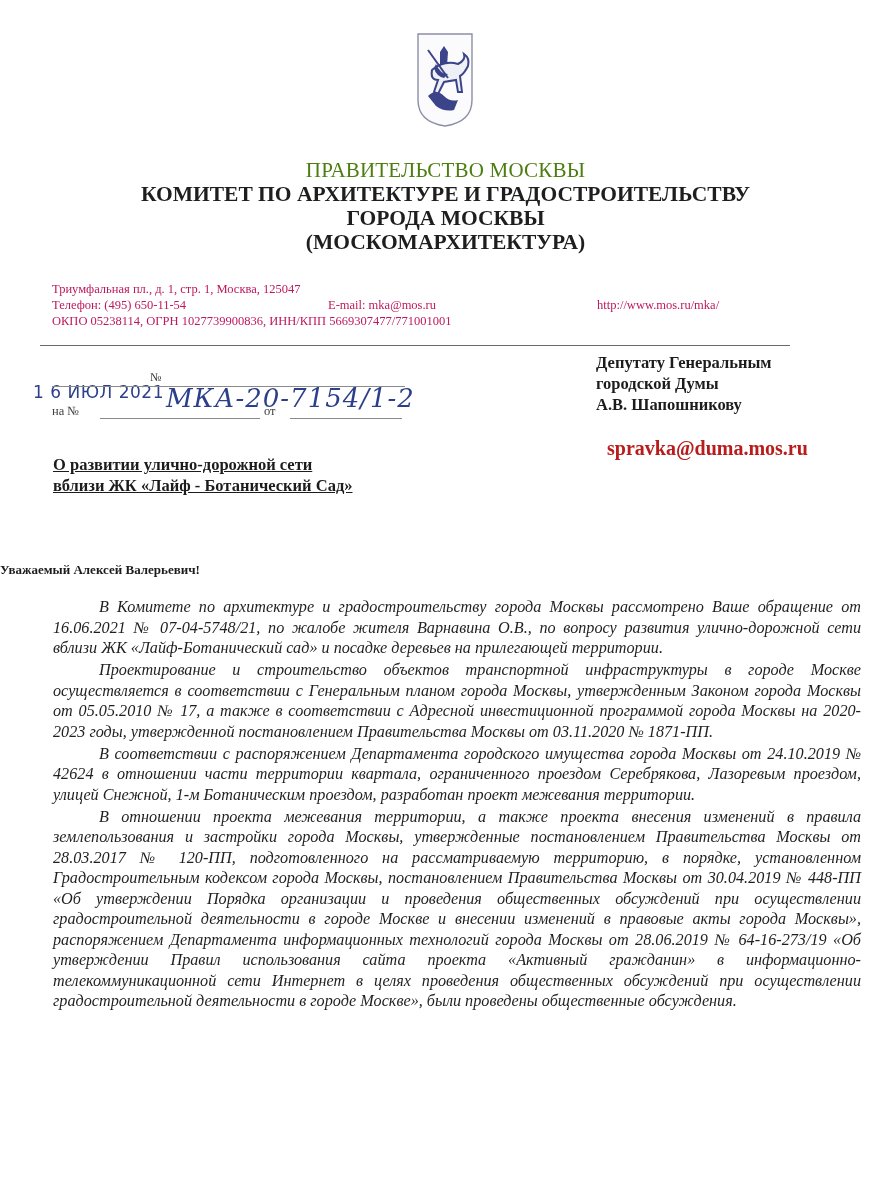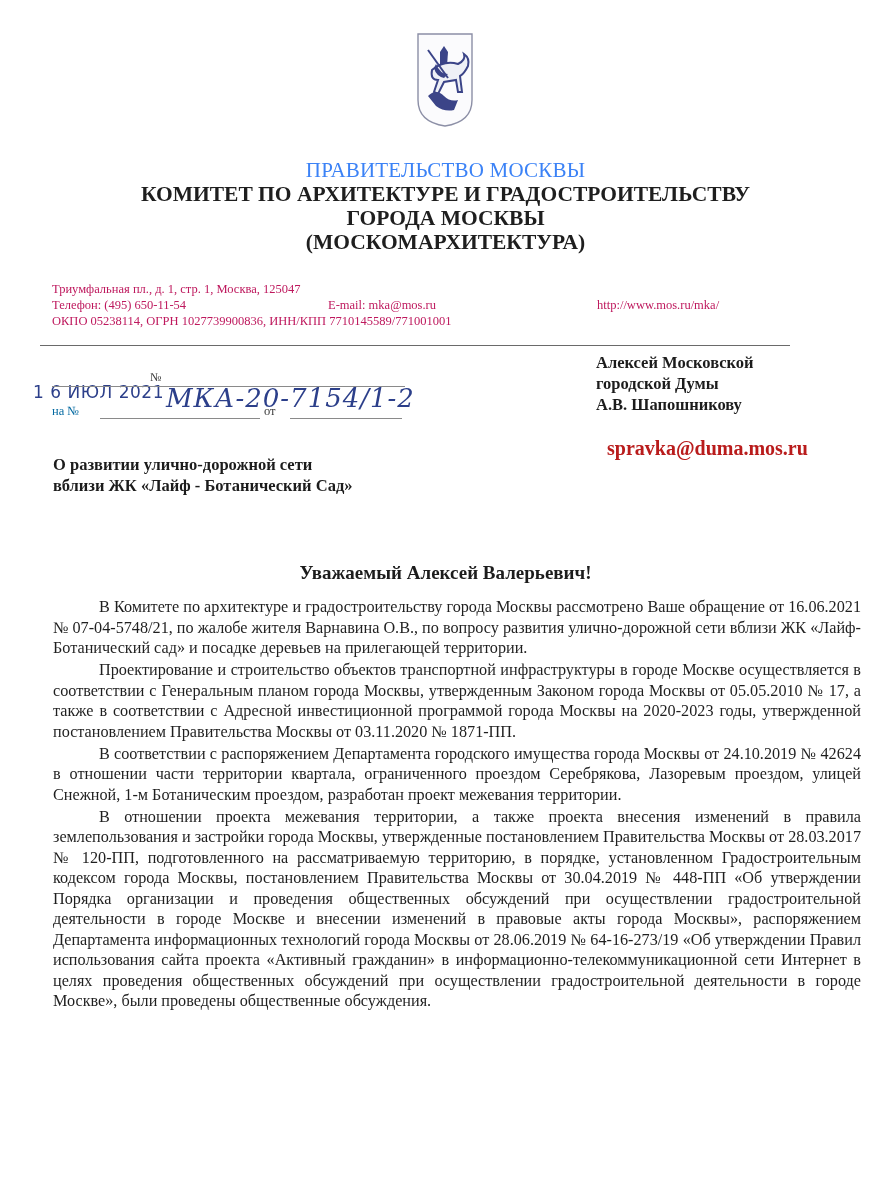--- a/index.html
+++ b/index.html
@@ -2,43 +2,43 @@
 <html><head>
   <meta charset="utf-8">
   <style>
     html, body { margin: 0; padding: 0; background: #ffffff; }
     body {
       width: 891px; height: 1200px; position: relative; overflow: hidden;
       font-family: "Liberation Serif", "DejaVu Serif", serif; color: #1b1b1b;
     }
     .emblem { position: absolute; left: 414px; top: 30px; width: 62px; height: 98px; }
     .header { position: absolute; left: 0; top: 158px; width: 891px; text-align: center; }
-    .gov { font-size: 21px; line-height: 24px; color: #3b82f6; letter-spacing: 0.2px; }
+    .gov { font-size: 21px; line-height: 24px; color: #4d7c0f; letter-spacing: 0.2px; }
     .committee { font-size: 21.5px; font-weight: bold; line-height: 24px; color: #1e1e1e; }
     .contacts { position: absolute; left: 52px; top: 281px; font-size: 12.5px; color: #be185d; line-height: 16px; }
     .contacts div { white-space: nowrap; position: relative; height: 16px; }
     .email-col { position: absolute; left: 276px; font-family: Liberation Serif, serif; }
     .url-col { position: absolute; left: 545px; }
     .rule-top { position: absolute; left: 40px; top: 345px; width: 750px; height: 1px; background: #6a6a6a; }
     .stamp-date { position: absolute; left: 33px; top: 357px; font-family: "DejaVu Sans", sans-serif;
       font-size: 17px; color: #2c3f8a; letter-spacing: 0.5px; margin-top: 25px; }
     .reg-line { position: absolute; left: 52px; top: 386px; width: 353px; height: 1px; background: #8a8a8a; }
     .no-label { position: absolute; left: 150px; top: 370px; font-size: 12px; color: #3a3a3a; }
     .reg-number { position: absolute; left: 166px; top: 355px; font-family: "DejaVu Serif", serif;
       font-style: italic; font-size: 26px; color: #2c3f8a; letter-spacing: 1px; margin-top: 28px; }
-    .in-reply { position: absolute; left: 52px; top: 404px; font-size: 12.5px; color: #0369a1; }
+    .in-reply { position: absolute; left: 52px; top: 404px; font-size: 12.5px; color: #404040; }
     .line-a { position: absolute; left: 100px; top: 418px; width: 160px; height: 1px; background: #8a8a8a; }
     .ot-label { position: absolute; left: 264px; top: 404px; font-size: 12.5px; color: #3a3a3a; }
     .line-b { position: absolute; left: 290px; top: 418px; width: 112px; height: 1px; background: #8a8a8a; }
     .recipient { position: absolute; left: 596px; top: 352px; font-size: 16.5px; font-weight: bold; line-height: 21px; color: #1c1c1c; }
     .recipient-email { position: absolute; left: 600px; top: 437px; font-size: 20px; font-weight: bold; color: #b91c1c; margin-left: 7px; }
-    .subject { position: absolute; left: 53px; top: 454px; font-size: 16.5px; font-weight: bold; line-height: 21px; color: #1c1c1c; }
-    .greeting { position: absolute; left: 0; width: 891px; top: 562px; text-align: center; font-size: 19px; font-weight: bold; color: #1c1c1c; }
+    .subject { position: absolute; left: 53px; top: 454px; font-size: 16.5px; font-weight: bold; line-height: 21px; color: #1c1c1c; text-decoration: underline; }
+    .greeting { position: absolute; left: 0; width: 891px; top: 562px; font-size: 13px; font-weight: bold; color: #1c1c1c; }
     .body { position: absolute; left: 53px; top: 597px; width: 808px; font-size: 16.2px; line-height: 20.5px; color: #1f1f1f; text-align: justify; }
-    .body p { margin: 0 0 1.5px 0; text-indent: 46px; }
+    .body p { margin: 0 0 1.5px 0; text-indent: 46px; font-style: italic; }
   </style>
 </head>
 <body>
 
 <div class="emblem">
   <svg width="62" height="98" viewBox="0 0 62 98">
     <path d="M4 4 H58 V70 Q58 92 31 96 Q4 92 4 70 Z" fill="#fbfbfd" stroke="#8c8fa6" stroke-width="1.4"></path>
     <path d="M26 22 L30 16 L34 22 L33 36 L26 38 Z" fill="#3b4488"></path>
     <path d="M18 40 Q30 30 44 34 Q52 30 50 24 Q56 28 54 36 Q50 44 46 46 L48 62 L44 62 L42 50 L30 52 L24 64 L20 62 L24 50 Q16 50 18 40 Z" fill="#eef0f6" stroke="#3b4488" stroke-width="2"></path>
     <path d="M14 20 L34 48" stroke="#3b4488" stroke-width="2"></path>
@@ -54,37 +54,37 @@
   <div class="committee">(МОСКОМАРХИТЕКТУРА)</div>
 </div>
 
 <div class="contacts">
   <div>Триумфальная пл., д. 1, стр. 1, Москва, 125047</div>
   <div>
     <span>Телефон:  (495) 650-11-54</span>
     <span class="email-col">E-mail:  mka@mos.ru</span>
     <span class="url-col">http://www.mos.ru/mka/</span>
   </div>
-  <div>ОКПО 05238114,  ОГРН 1027739900836,  ИНН/КПП 7710145589/771001001</div>
+  <div>ОКПО 05238114,  ОГРН 1027739900836,  ИНН/КПП 5669307477/771001001</div>
 </div>
 
 <div class="rule-top"></div>
 
 <div class="stamp-date">1 6  ИЮЛ  2021</div>
 <div class="reg-line"></div>
 <div class="no-label">№</div>
 <div class="reg-number">МКА-20-7154/1-2</div>
 
 <div class="in-reply">на №</div>
 <div class="line-a"></div>
 <div class="ot-label">от</div>
 <div class="line-b"></div>
 
 <div class="recipient">
-  <div>Алексей Московской</div>
+  <div>Депутату Генеральным</div>
   <div>городской Думы</div>
   <div>А.В. Шапошникову</div>
 </div>
 <div class="recipient-email">spravka@duma.mos.ru</div>
 
 <div class="subject">
   <div>О развитии улично-дорожной сети</div>
   <div>вблизи ЖК «Лайф -  Ботанический Сад»</div>
 </div>
 

